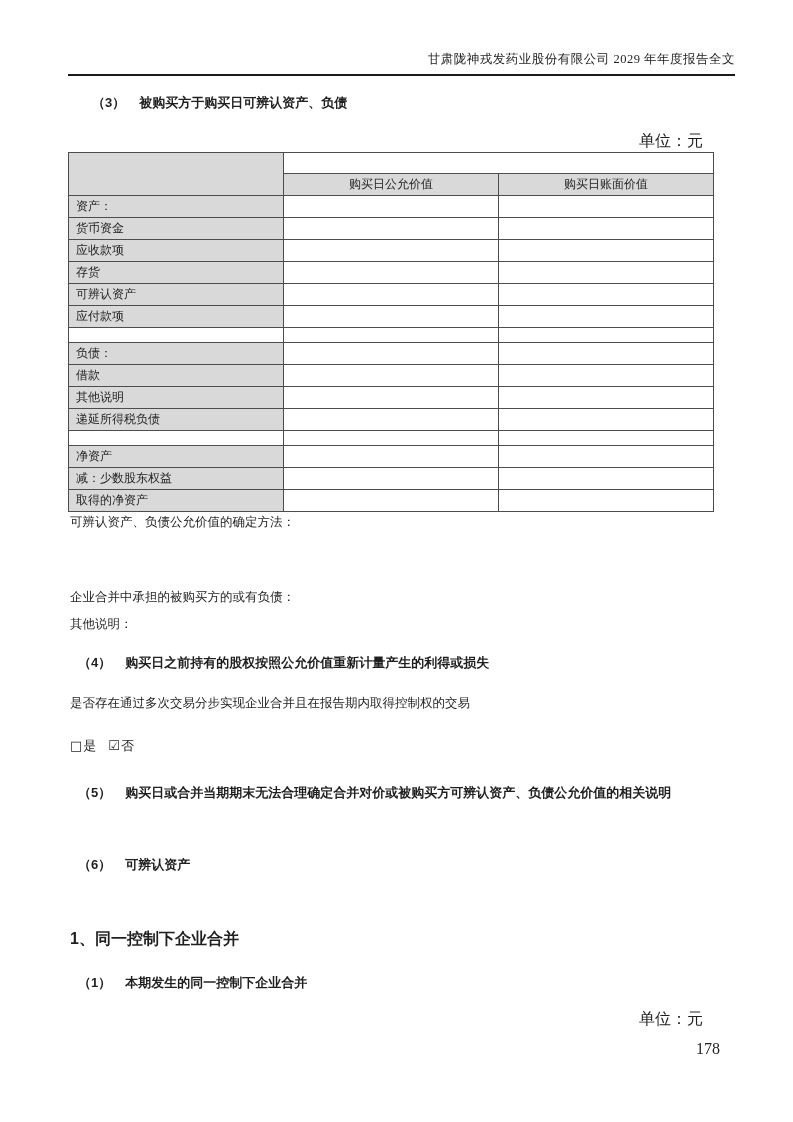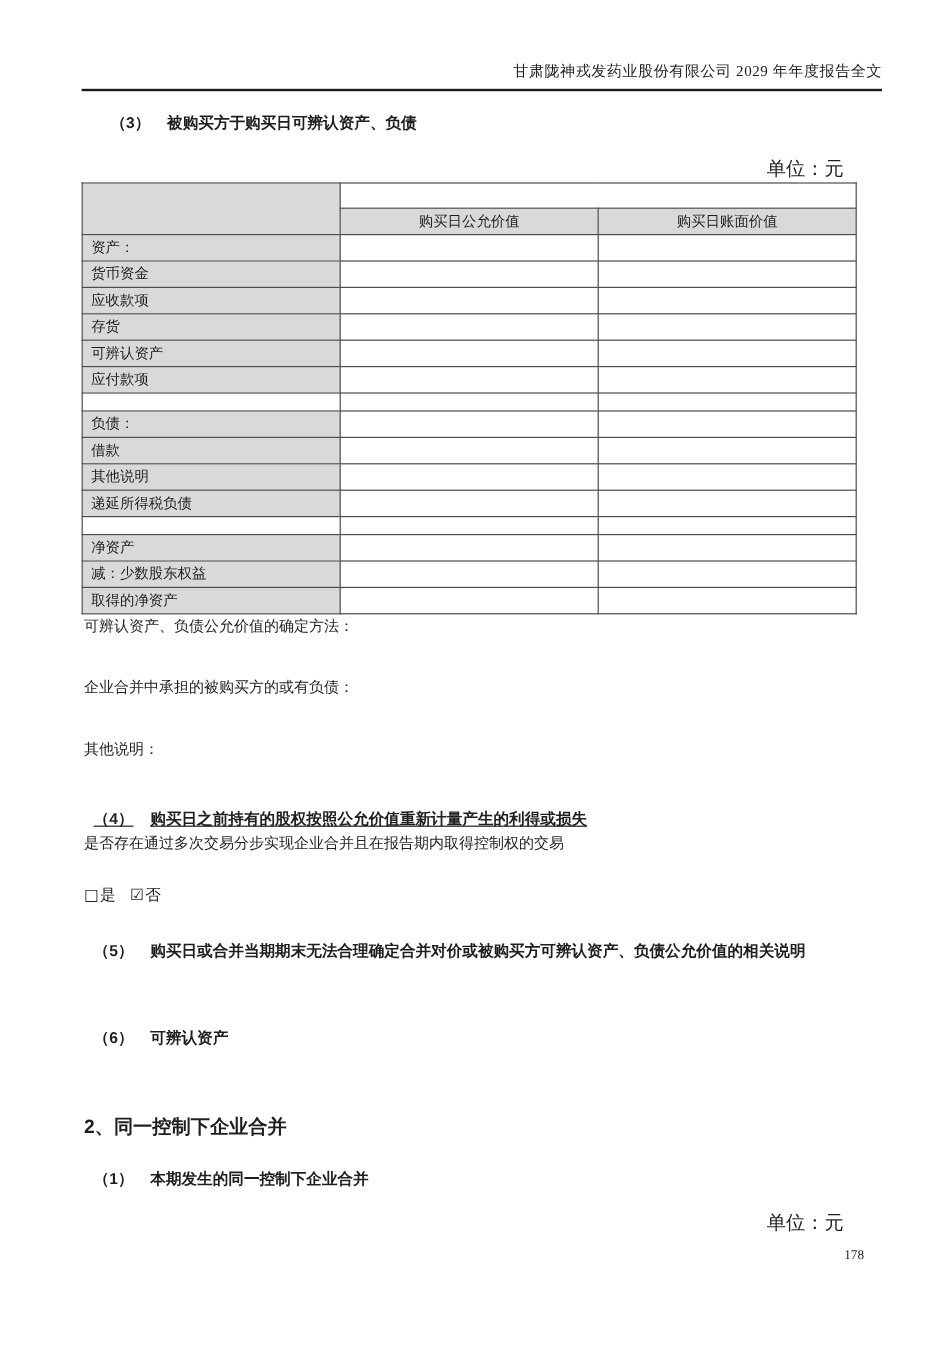--- a/index.html
+++ b/index.html
@@ -86,21 +86,21 @@
     white-space: nowrap;
   }
   .checkbox-option { margin-right: 12px; }
   .checkbox-glyph {
     font-family: "DejaVu Sans", sans-serif;
     font-size: 13px;
     margin-right: 1px;
   }
 
   .page-number {
-    font-size: 11px;
+    font-size: 16px;
     white-space: nowrap;
   }
 </style>
 </head>
 <body>
 
 <div class="abs doc-header">甘肃陇神戎发药业股份有限公司 2029 年年度报告全文</div>
 <div class="abs header-rule" style="background: rgb(26, 26, 26);"></div>
 
 <div class="abs heading" style="top:94px; left:92px;text-align:center;">
@@ -196,40 +196,40 @@
       </tr>
       <tr>
         <td class="shade">取得的净资产</td>
         <td></td>
         <td></td>
       </tr>
     </tbody>
 </table>
 
 <div class="abs body-text" style="top:514px; left:70px;">可辨认资产、负债公允价值的确定方法：</div>
-<div class="abs body-text" style="top:565px; left:70px;">企业合并中承担的被购买方的或有负债：</div>
+<div class="abs body-text" style="top:589px; left:70px;">企业合并中承担的被购买方的或有负债：</div>
 <div class="abs body-text" style="top:616px; left:70px;">其他说明：</div>
 
-<div class="abs heading" style="top:674px; left:78px;text-decoration:underline;">
+<div class="abs heading" style="top:654px; left:78px;">
   <span class="num">（4）</span><span>购买日之前持有的股权按照公允价值重新计量产生的利得或损失</span>
 </div>
 
 <div class="abs body-text" style="top:695px; left:70px;">是否存在通过多次交易分步实现企业合并且在报告期内取得控制权的交易</div>
 
 <div class="abs checkbox-row" style="top:737px; left:70px;"><span class="checkbox-option"><span class="checkbox-glyph">□</span><span>是</span></span><span class="checkbox-option"><span class="checkbox-glyph">☑</span><span>否</span></span></div>
 
 <div class="abs heading" style="top:784px; left:78px;">
   <span class="num">（5）</span><span>购买日或合并当期期末无法合理确定合并对价或被购买方可辨认资产、负债公允价值的相关说明</span>
 </div>
 
 <div class="abs heading" style="top:856px; left:78px;">
   <span class="num">（6）</span><span>可辨认资产</span>
 </div>
 
-<div class="abs big-heading" style="top:929px; left:70px;">2、同一控制下企业合并</div>
+<div class="abs big-heading" style="top:929px; left:70px;">1、同一控制下企业合并</div>
 
 <div class="abs heading" style="top:974px; left:78px;">
   <span class="num">（1）</span><span>本期发生的同一控制下企业合并</span>
 </div>
 
 <div class="abs unit-label" style="top:1009px; right:90px;">单位：元</div>
 
 <div class="abs page-number" style="top:1040px; right:73px;">178</div>
 
 </body></html>

